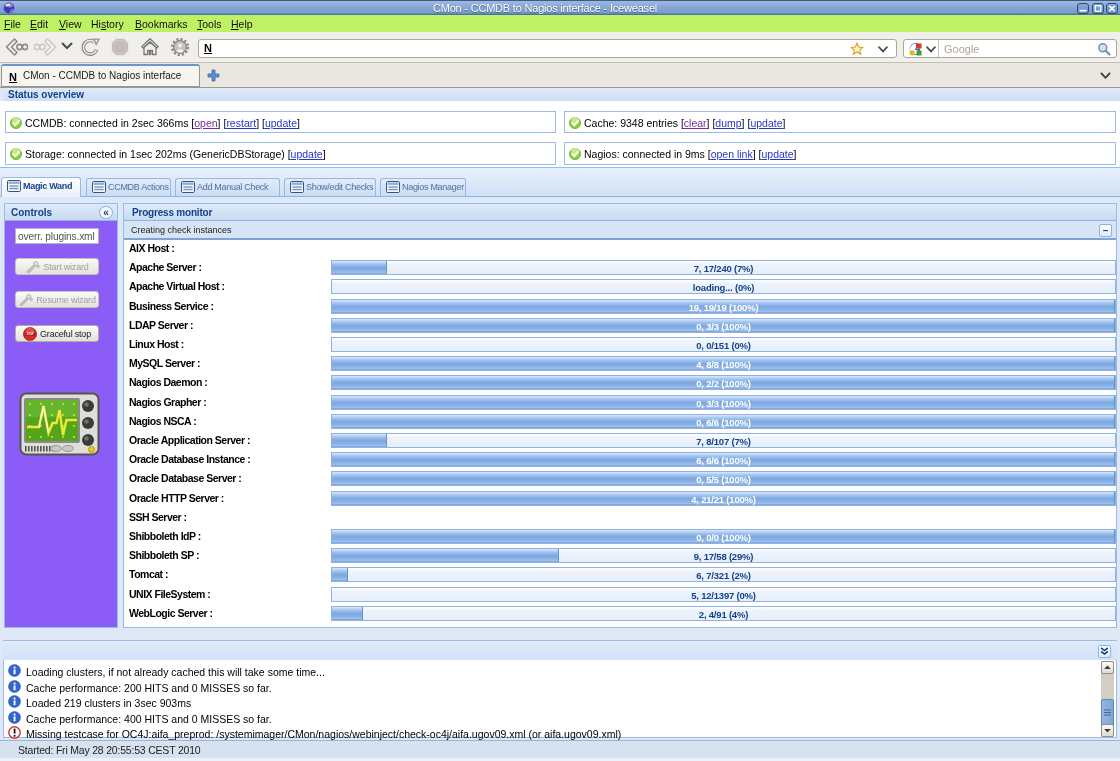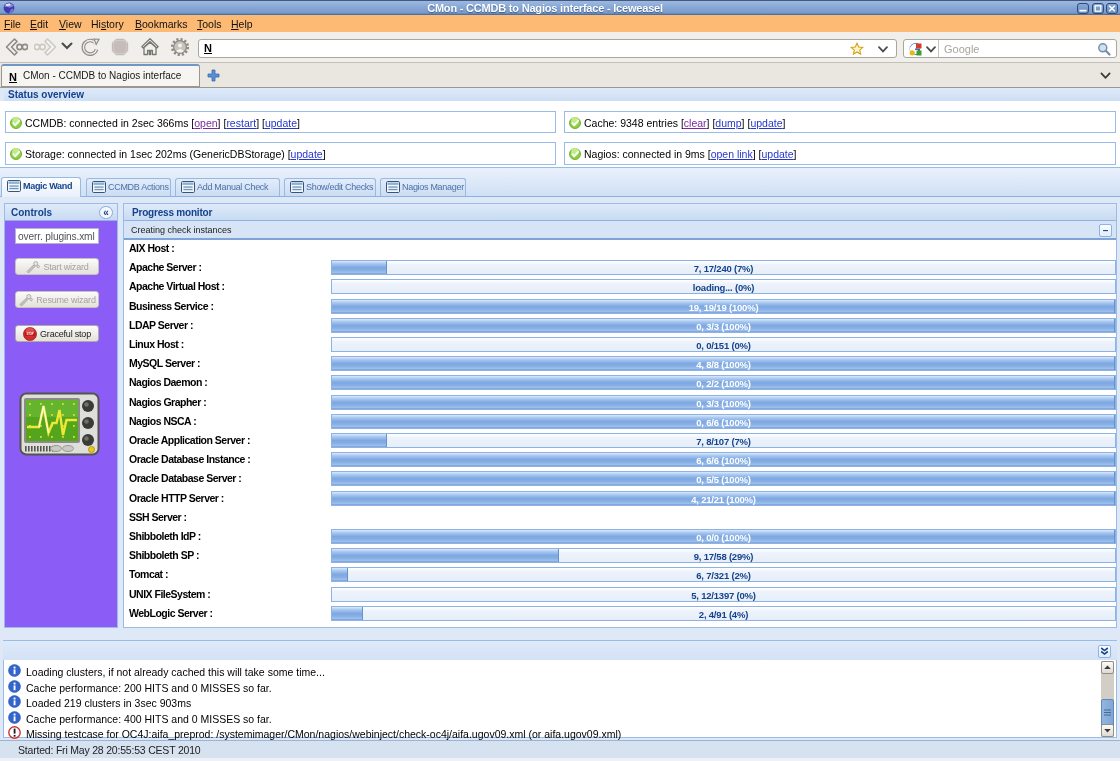--- a/index.html
+++ b/index.html
@@ -2,25 +2,25 @@
 <html><head><meta charset="utf-8"><title>CMon</title><style>
 * { margin:0; padding:0; box-sizing:border-box; }
 html,body { width:1120px; height:761px; overflow:hidden; font-family:"Liberation Sans", sans-serif; }
 .abs { position:absolute; }
 #root { position:relative; width:1120px; height:761px; background:#dfe8f6; }
 
 #titlebar { left:0; top:0; width:1120px; height:15px;
   background:linear-gradient(#9cb9e2, #84a5d3 50%, #7a9ccd 85%, #4f74a8 95%, #44699d);
   border-top:1px solid #46597c; }
 #title { position:absolute; left:0; top:1px; width:1090px; text-align:center;
-  font-size:11px; font-weight:bold; color:#fff; letter-spacing:-0.2px; text-shadow:0 1px 1px #3a5a8a; }
+  font-size:11px; font-weight:normal; color:#fff; letter-spacing:-0.2px; text-shadow:0 1px 1px #3a5a8a; }
 .winbtn { position:absolute; top:2px; width:12px; height:11px; border:1px solid #2c4a7c; border-radius:3px;
   background:linear-gradient(#88a8d4,#6890c0); overflow:hidden; }
 .winbtn svg { display:block; }
-#menubar { left:0; top:15px; width:1120px; height:17px; background:#fdba74; }
+#menubar { left:0; top:15px; width:1120px; height:17px; background:#bef264; }
 .menu { position:absolute; top:3px; font-size:10.5px; color:#111; }
 .menu u { text-decoration:underline; }
 #toolbar { left:0; top:32px; width:1120px; height:31px; background:#f1efeb; border-bottom:1px solid #c4c0b8; }
 .tbico { position:absolute; top:4px; }
 #urlbar { position:absolute; left:198px; top:7px; width:699px; height:19px; background:#fff;
   border:1px solid #aaa69e; border-radius:3px; }
 #searchbox { position:absolute; left:903px; top:7px; width:214px; height:19px; background:#fff;
   border:1px solid #aaa69e; border-radius:3px; }
 #tabbar { left:0; top:63px; width:1120px; height:25px; background:#eae7e1; border-bottom:1px solid #9a9890; }
 #btab { position:absolute; left:1px; top:1px; width:199px; height:23px; background:#f6f5f2;

